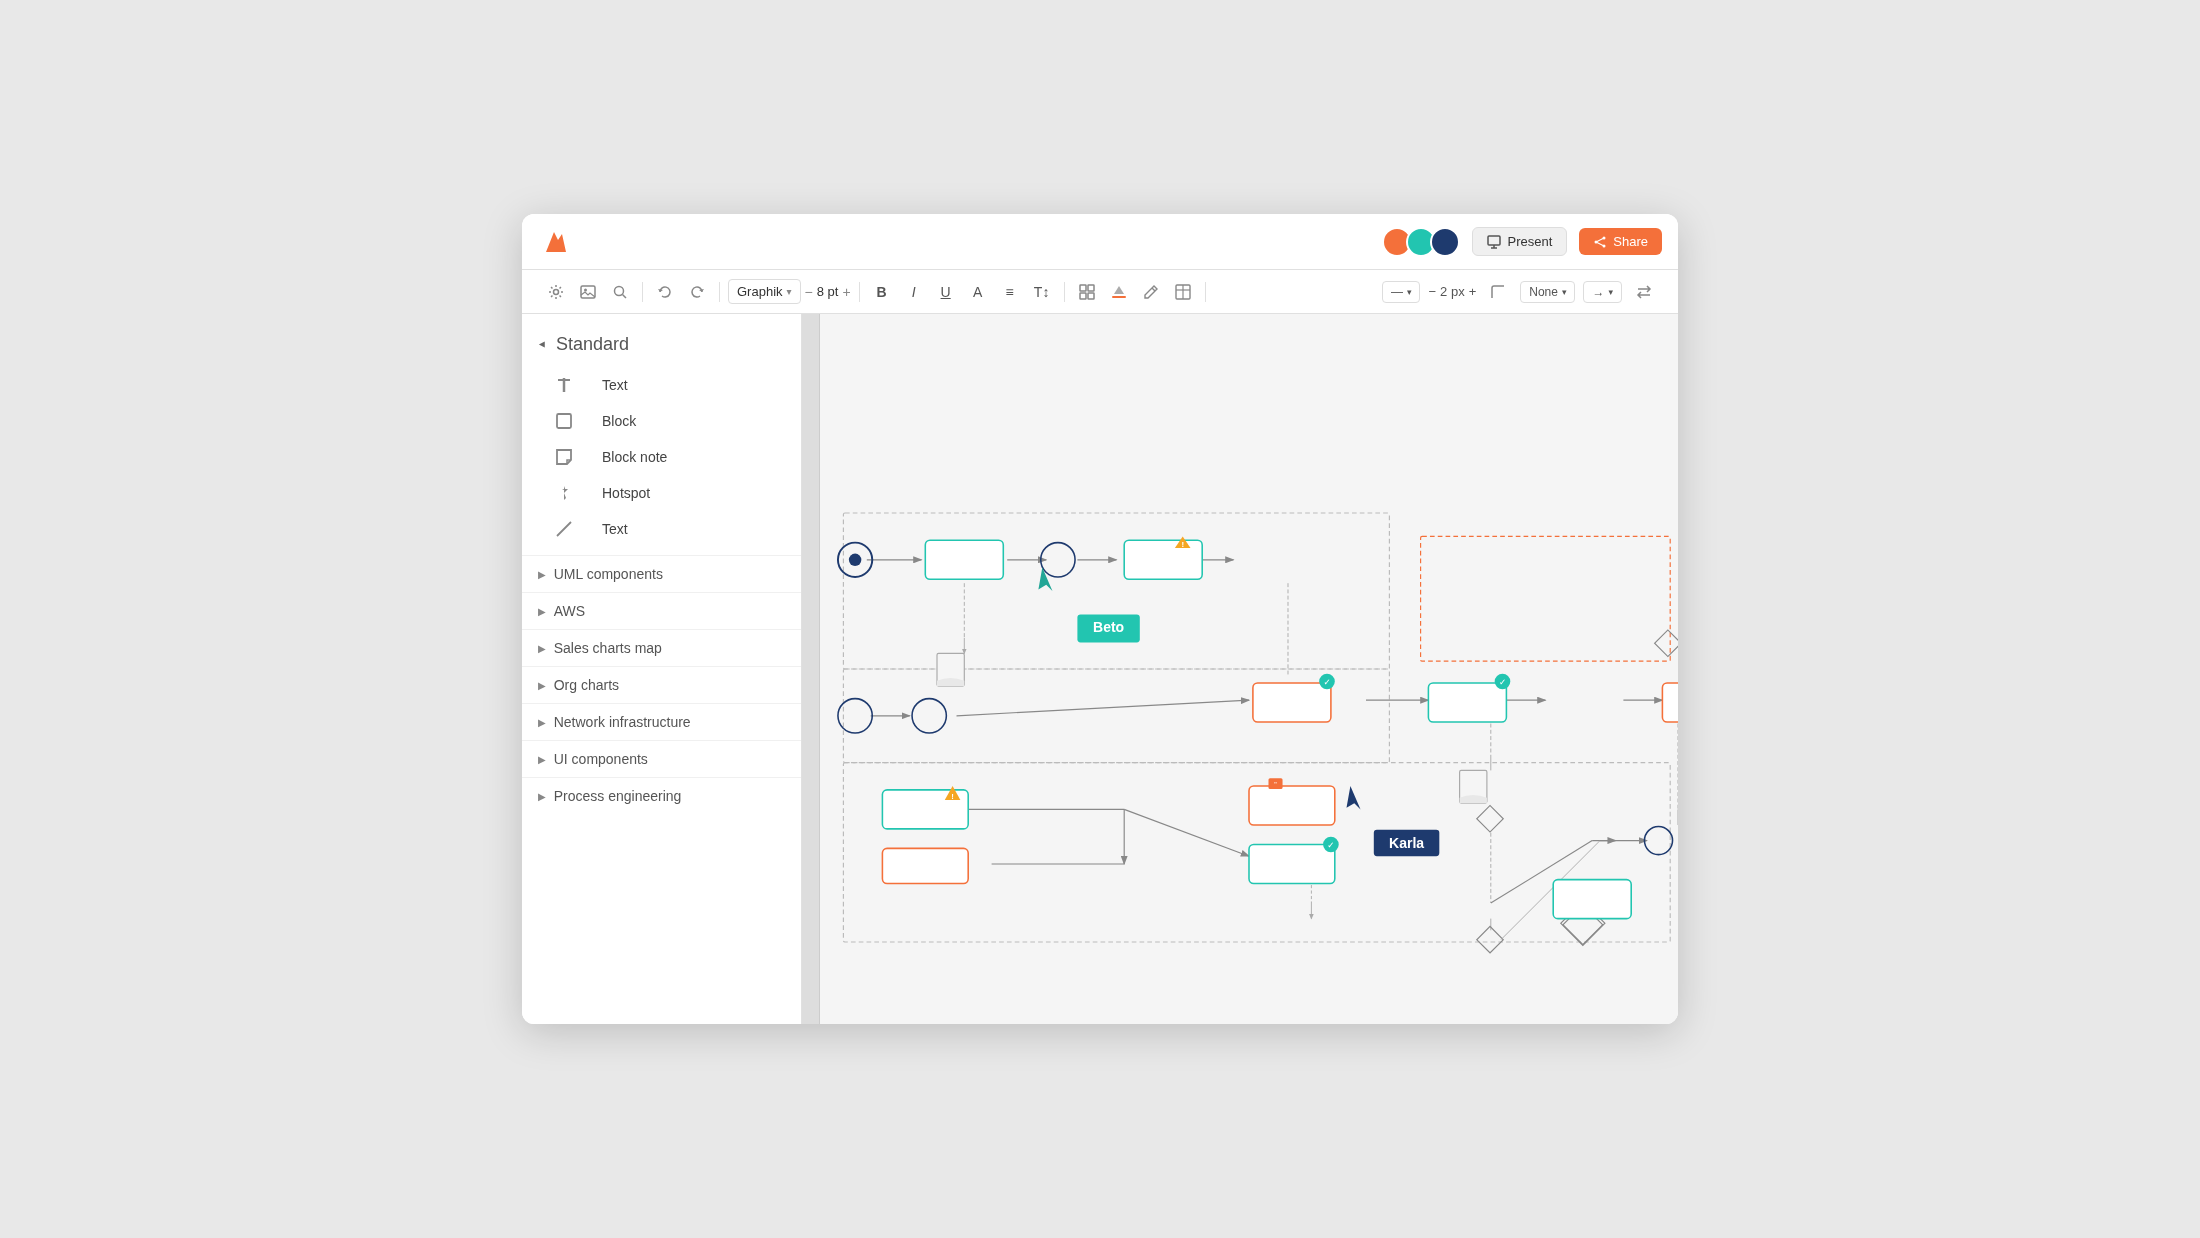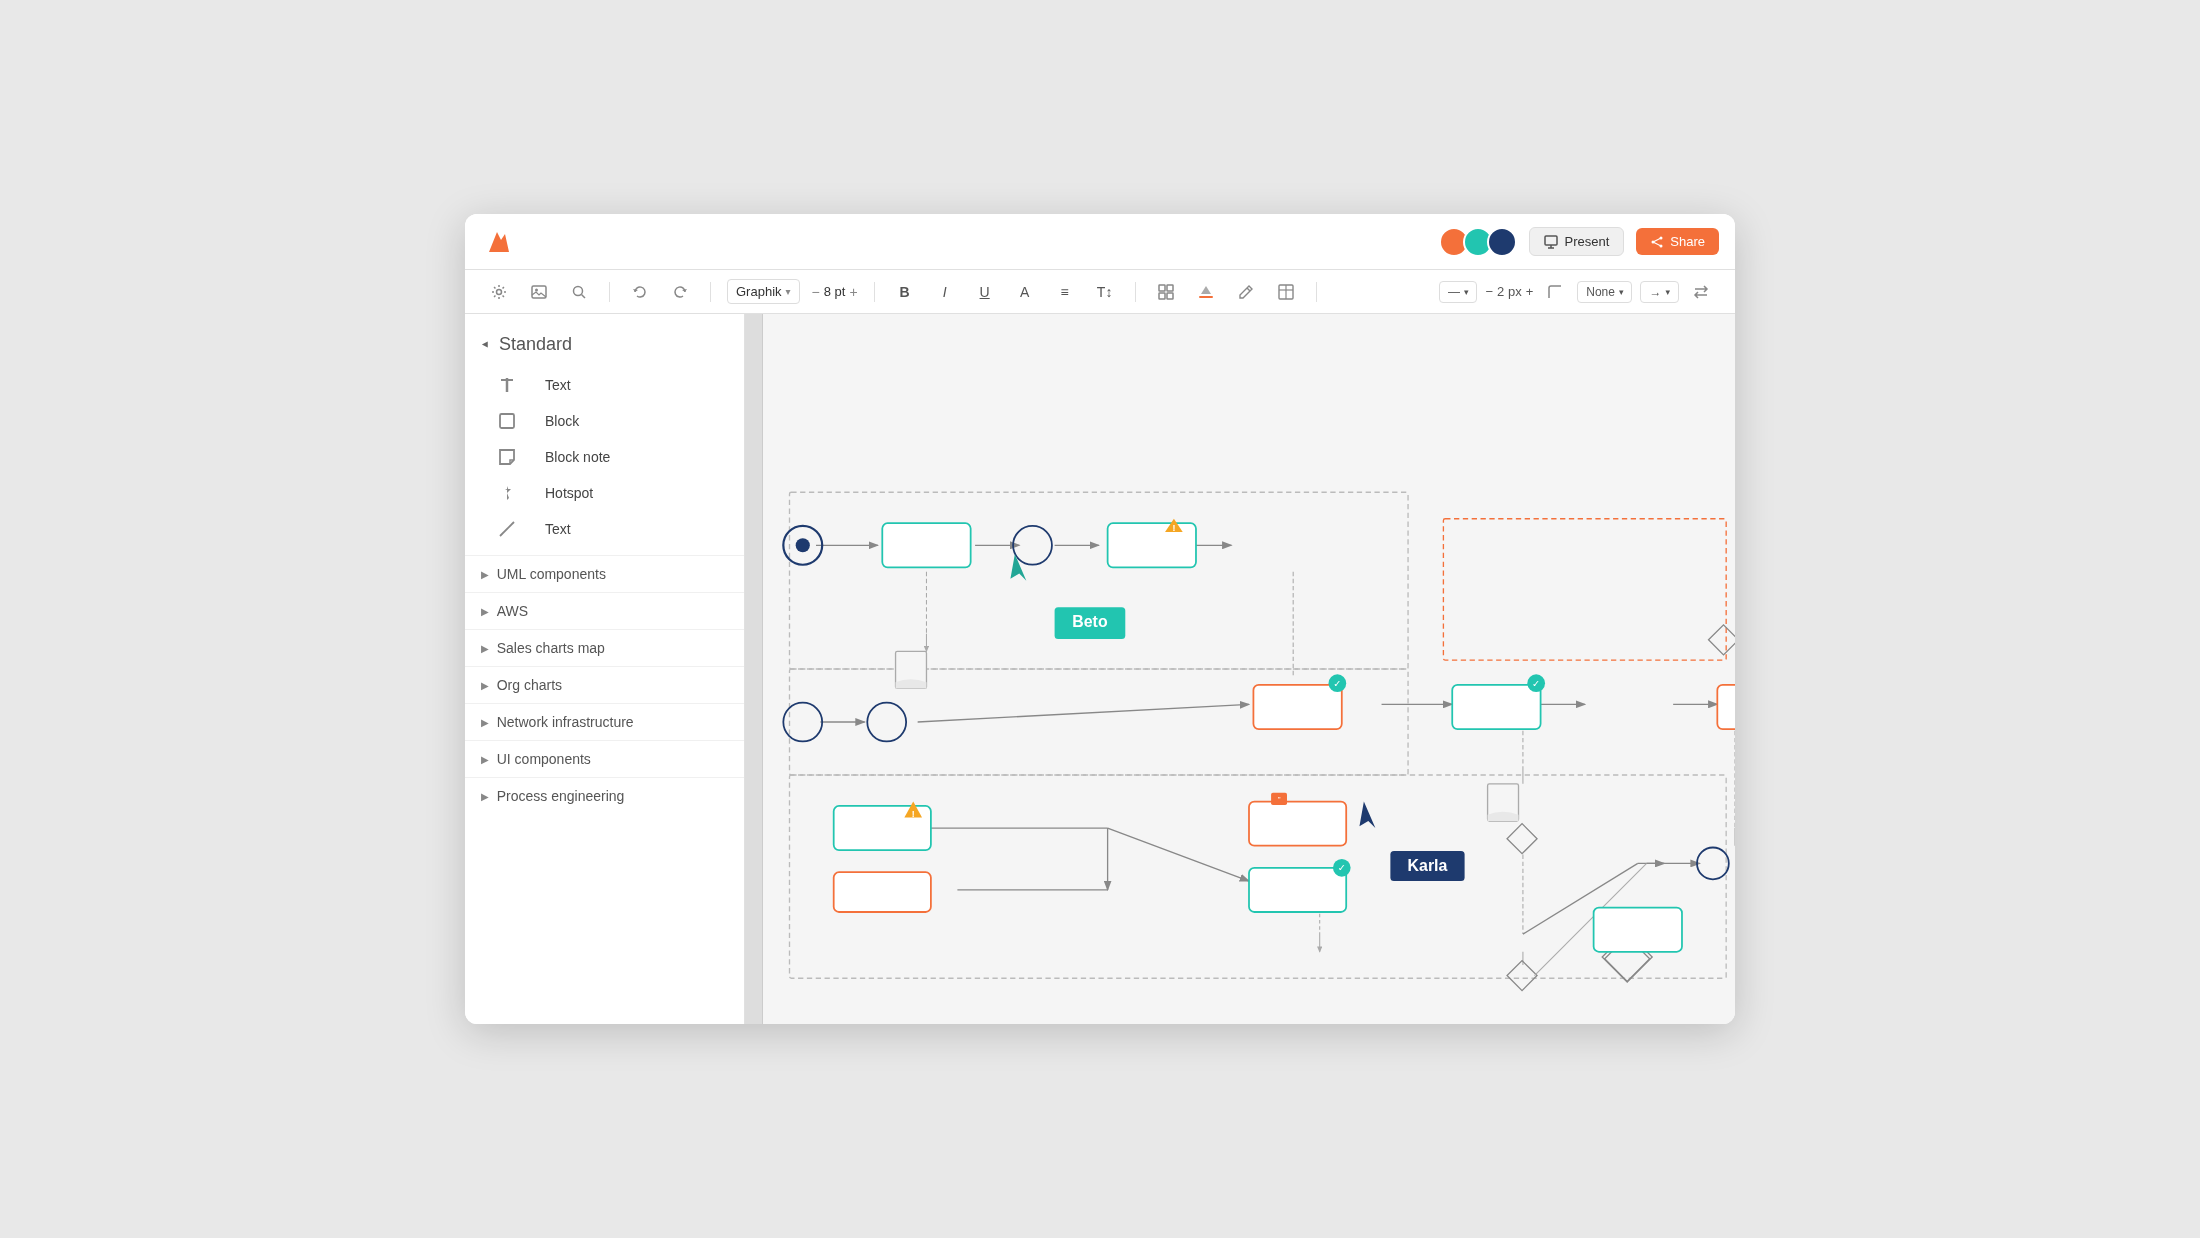--- a/index.html
+++ b/index.html
@@ -1,19 +1,19 @@
 <!DOCTYPE html>
 <html><head>
   <meta charset="utf-8">
   <style>
     * { box-sizing: border-box; margin: 0; padding: 0; }
     body { font-family: -apple-system, BlinkMacSystemFont, 'Segoe UI', sans-serif; background: #e8e8e8; display: flex; align-items: center; justify-content: center; min-height: 100vh; }
     
     .app-window {
-      width: 1270px;
+      width: 1156px;
       height: 810px;
       background: #fff;
       border-radius: 12px;
       box-shadow: 0 8px 40px rgba(0,0,0,0.18);
       display: flex;
       flex-direction: column;
       overflow: hidden;
     }
     
     
@@ -44,21 +44,21 @@
     }
     
     
     .toolbar {
       height: 44px;
       background: #fff;
       border-bottom: 1px solid #e0e0e0;
       display: flex;
       align-items: center;
       padding: 0 20px;
-      gap: 12px;
+      gap: 4px;
       flex-shrink: 0;
     }
     .toolbar-icon {
       width: 28px; height: 28px; display: flex; align-items: center; justify-content: center;
       color: #888; font-size: 14px; cursor: pointer; border-radius: 4px;
     }
     .toolbar-divider { width: 1px; height: 20px; background: #e0e0e0; margin: 0 4px; }
     .font-selector {
       display: flex; align-items: center; gap: 4px; padding: 4px 8px;
       border: 1px solid #ddd; border-radius: 4px; font-size: 13px; cursor: pointer; color: #333;

